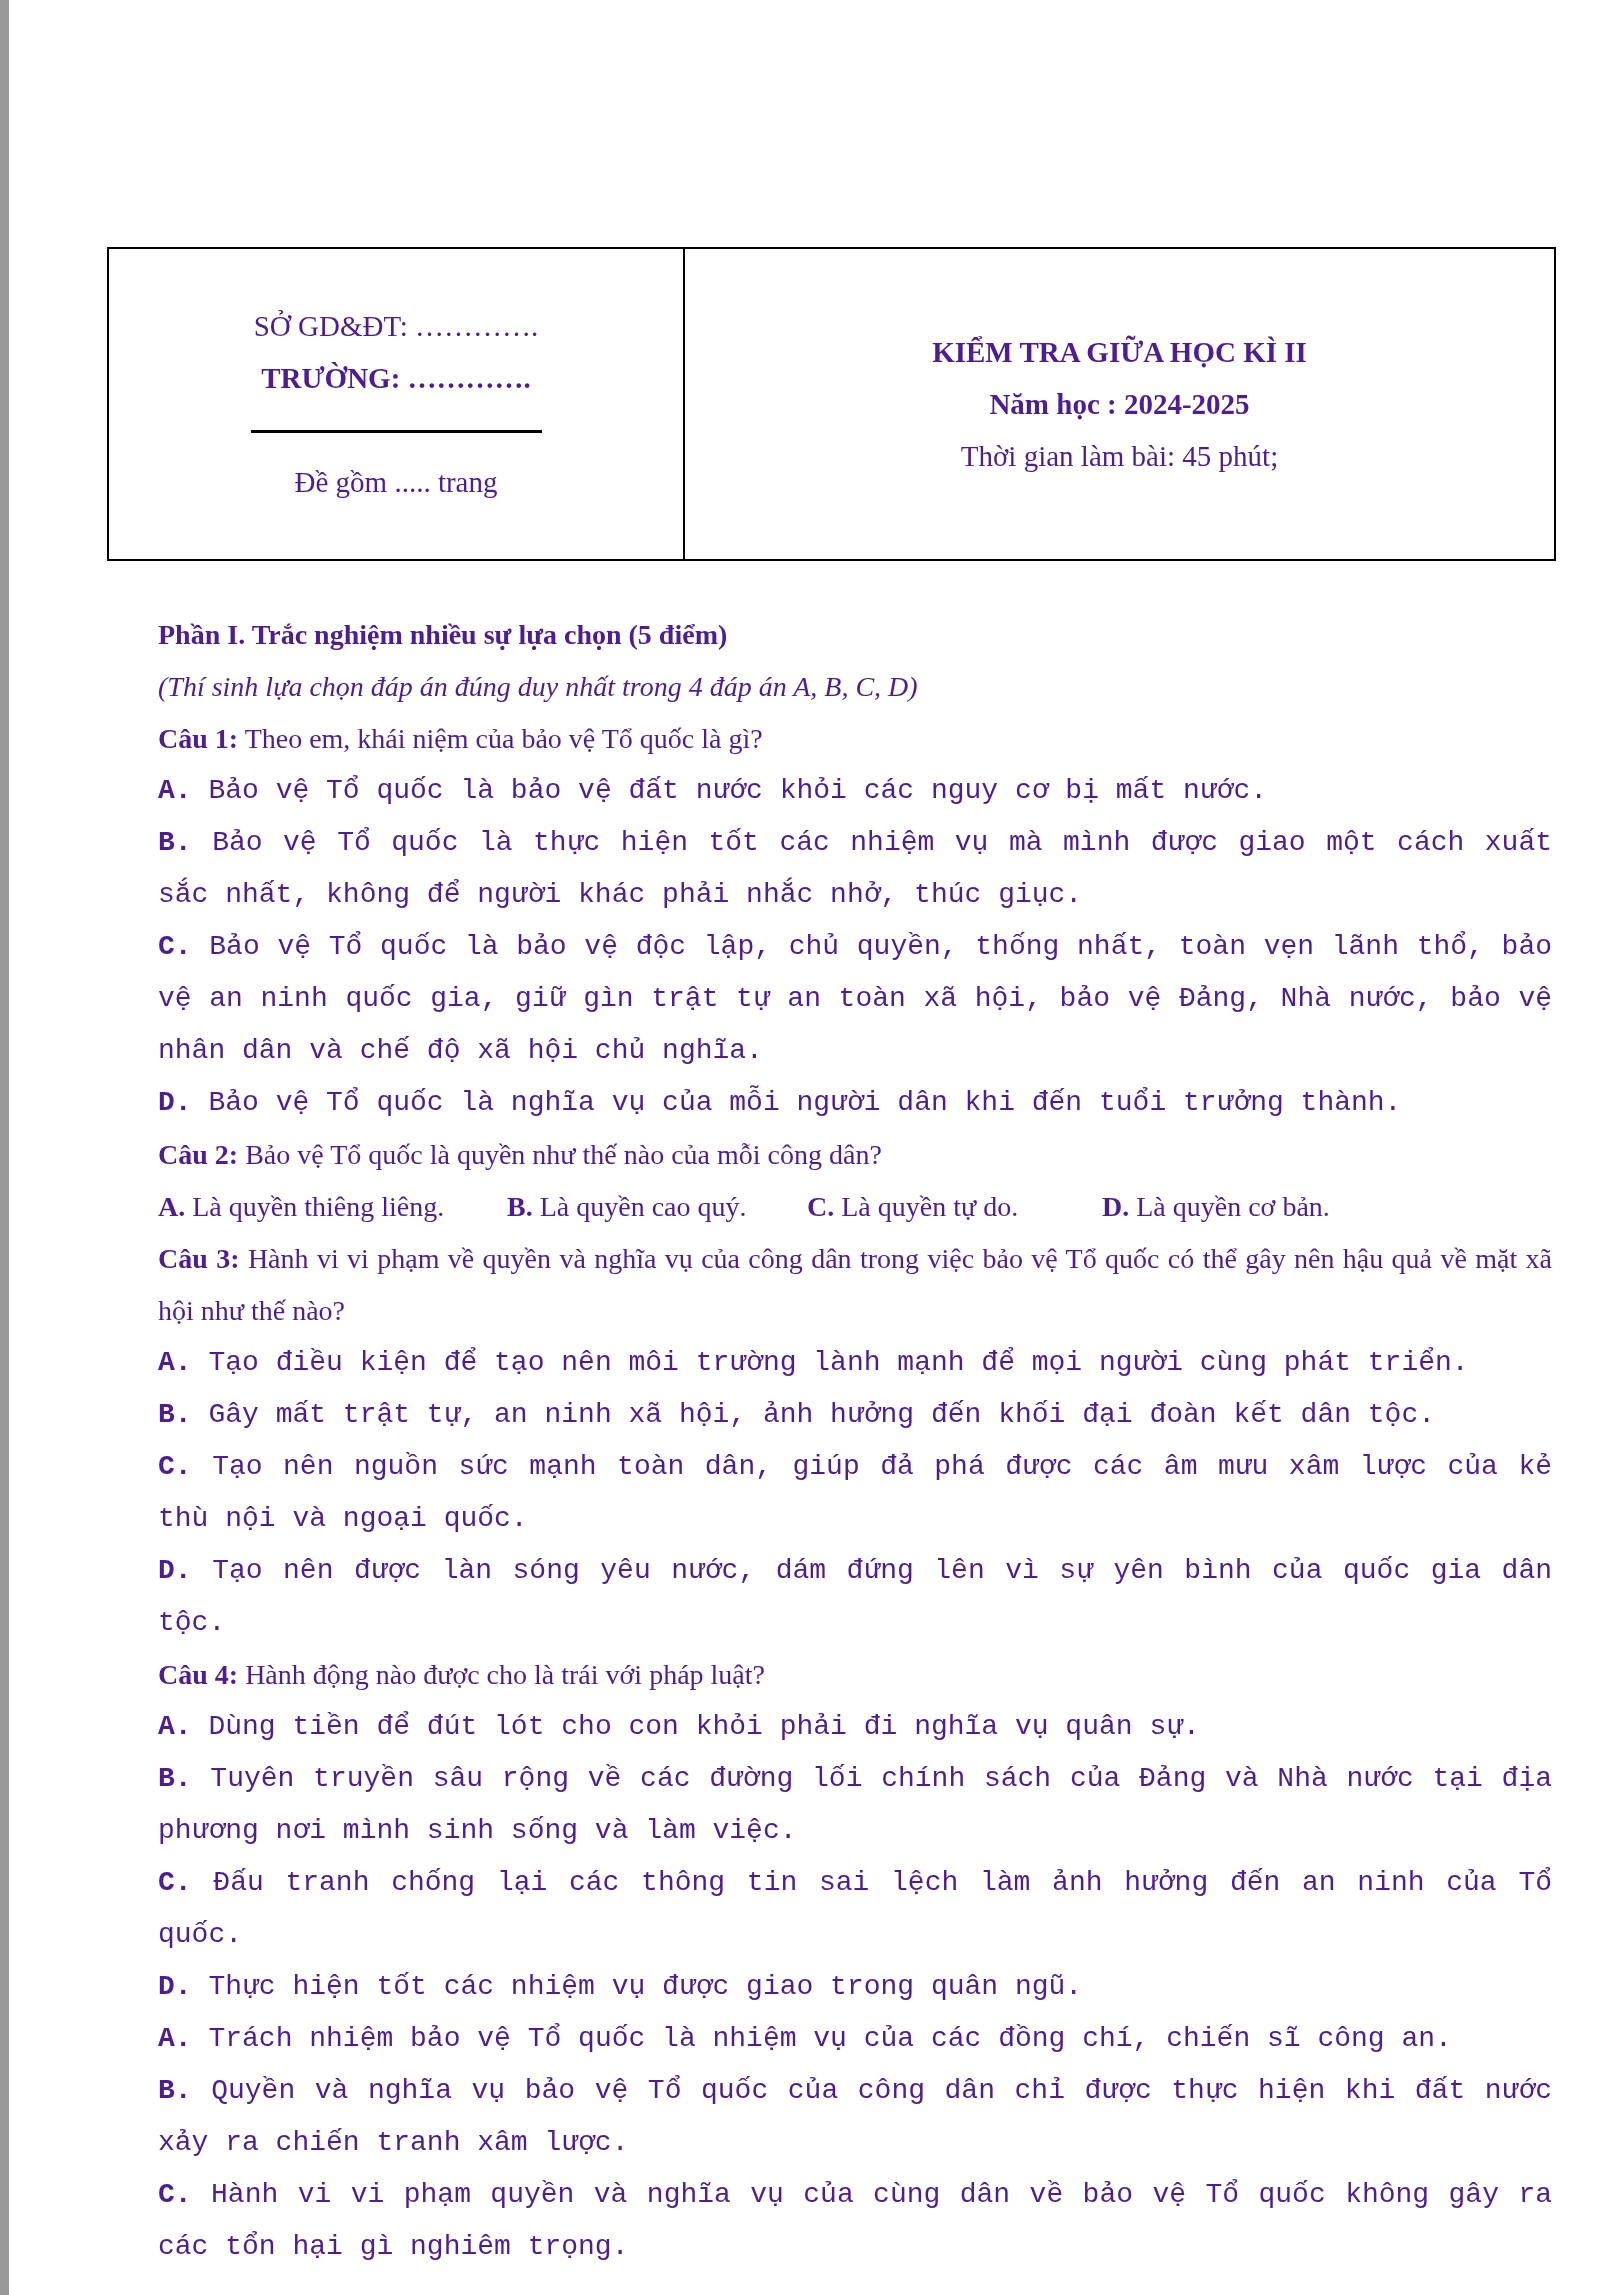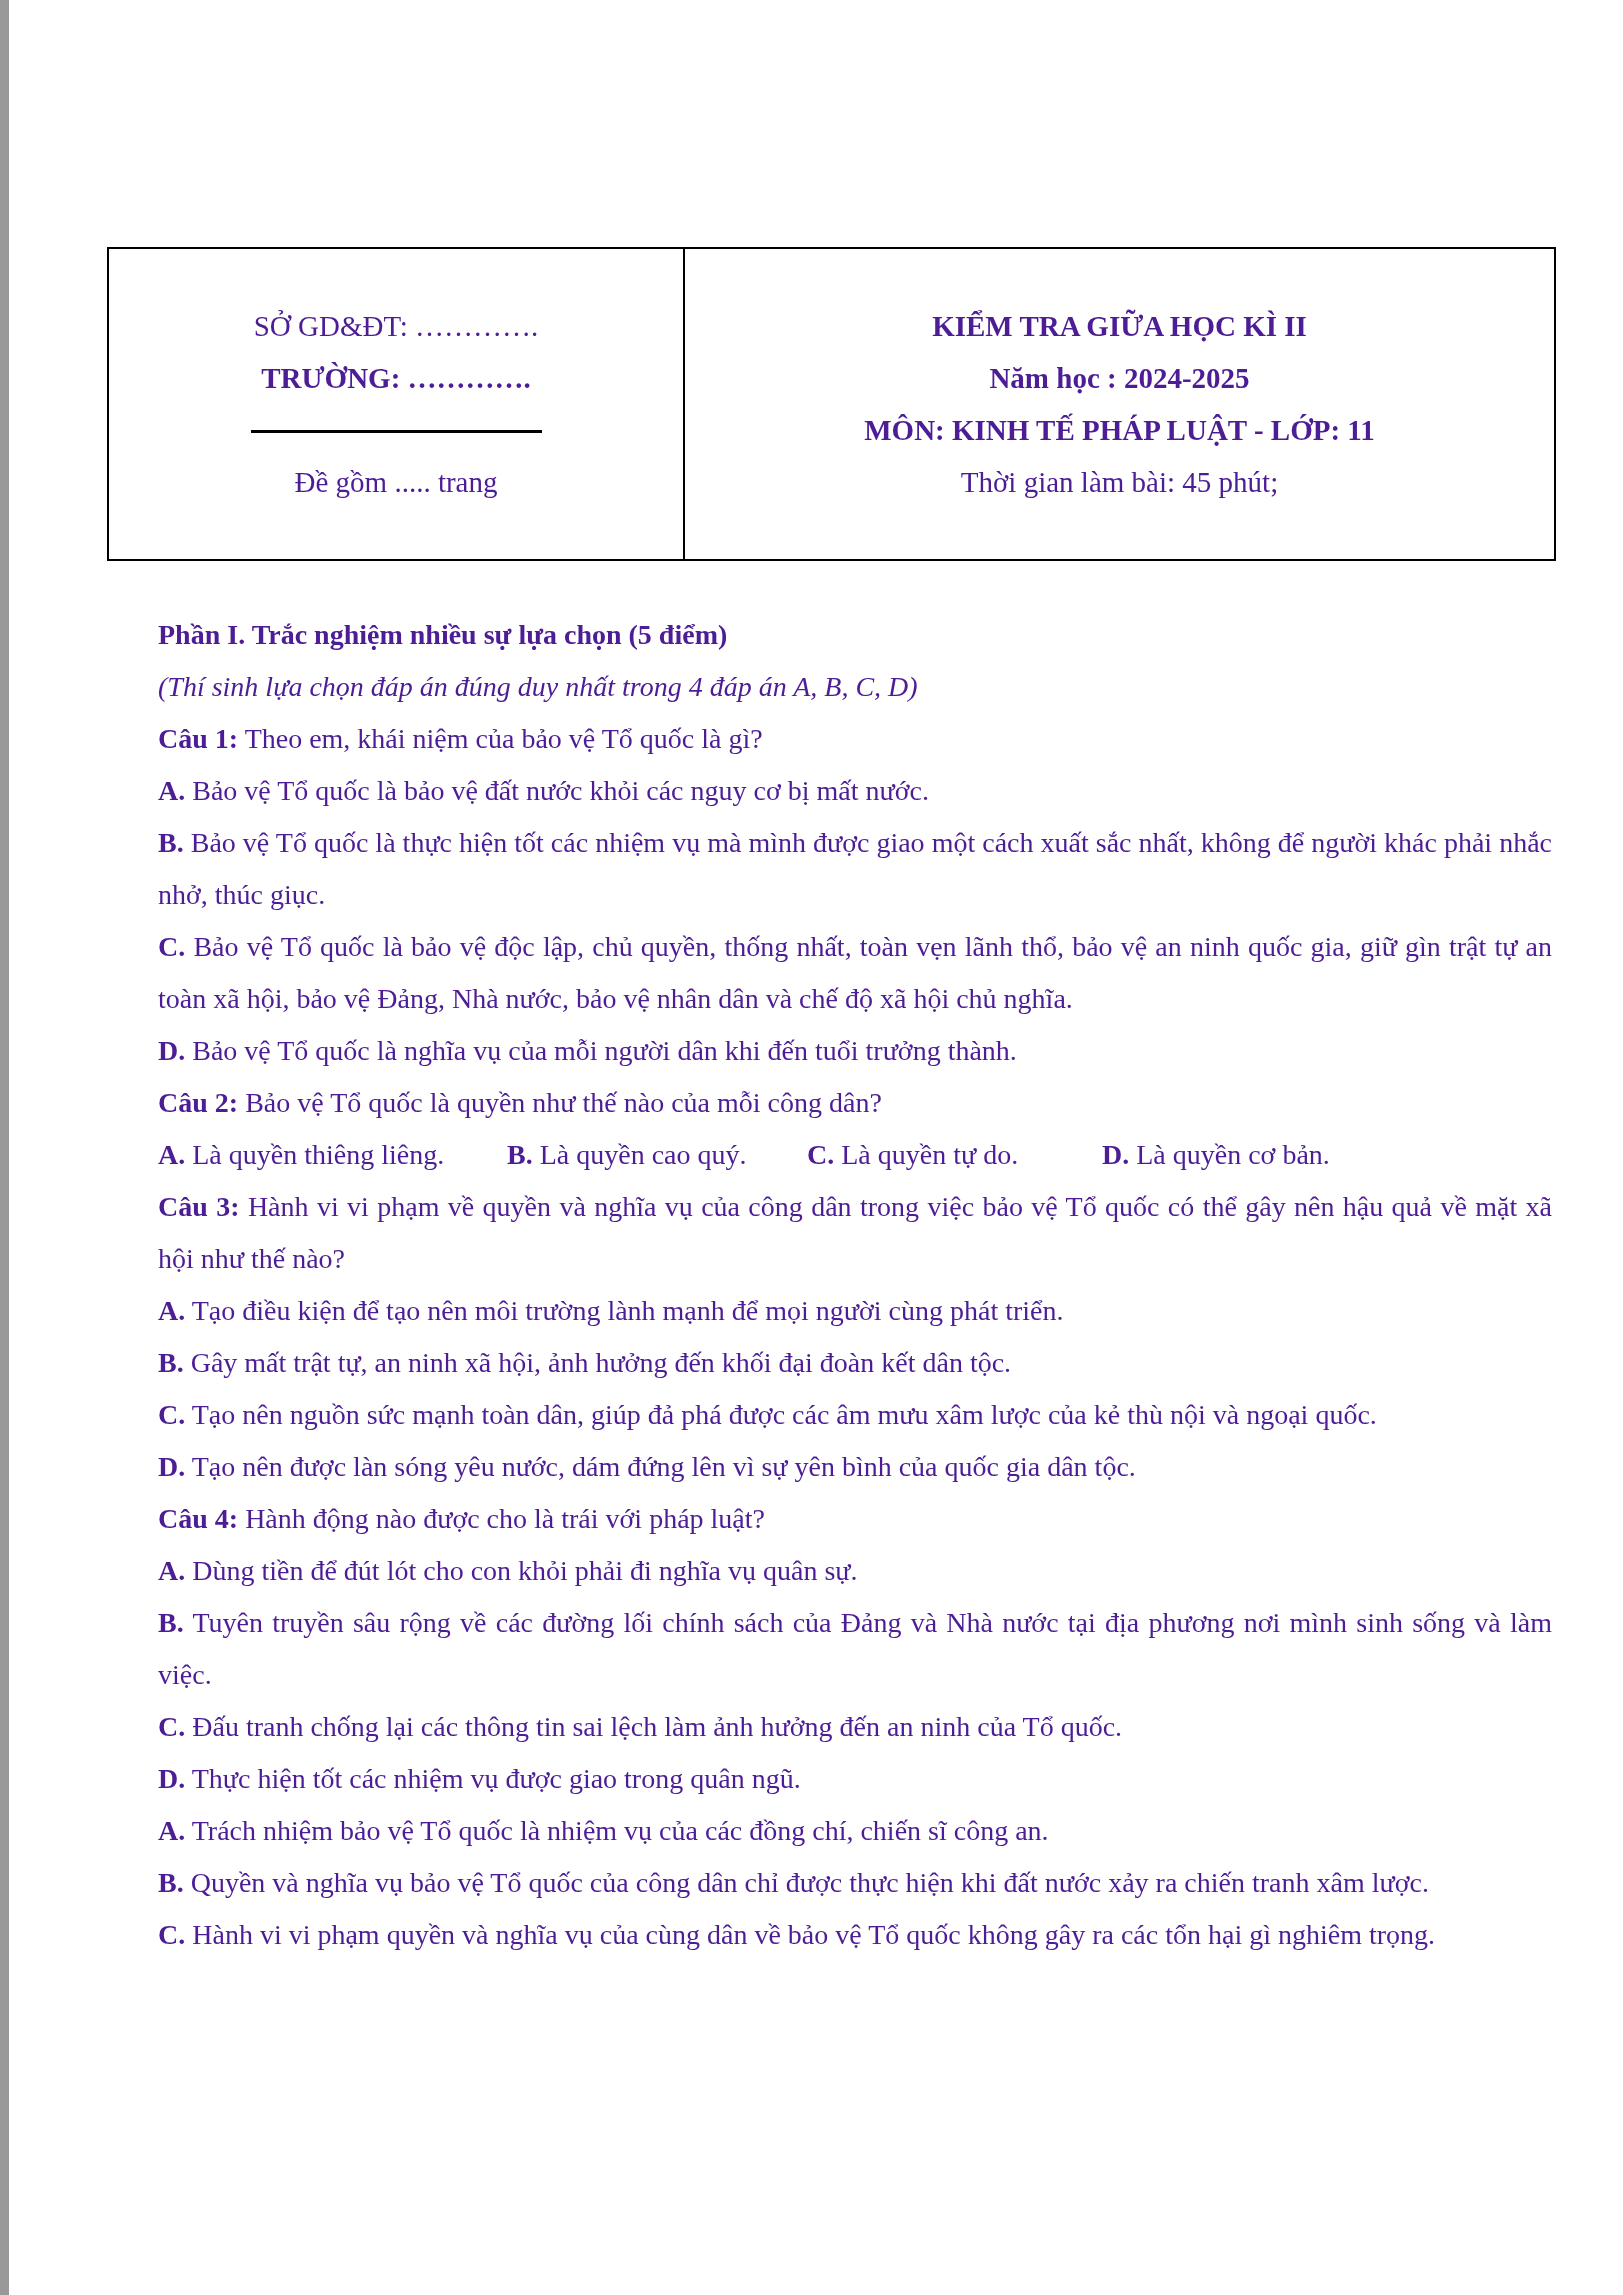--- a/index.html
+++ b/index.html
@@ -36,21 +36,21 @@
   
   .content{
     position:absolute;left:149px;top:609px;width:1394px;
     font-size:28px;line-height:52px;
   }
   .content p{margin:0;padding:0;}
   .section-title{font-weight:bold;}
   .section-note{font-style:italic;}
   .q{text-align:justify;}
   .q b, .opt b{font-weight:bold;}
-  .opt{margin-left:46px;text-align:justify;}
+  .opt{margin-left:46px;text-align:justify;font-family:Liberation Mono, monospace;}
   .opt-inline{position:relative;height:52px;margin-left:46px;}
   .io{position:absolute;top:0;white-space:nowrap;}
   .io1{left:0;}
   .io2{left:349px;}
   .io3{left:649px;}
   .io4{left:944px;}
 </style>
 </head>
 <body>
 
@@ -59,21 +59,20 @@
   <div class="header-box">
     <div class="hcell hcell-left">
       <div class="hrow">SỞ GD&amp;ĐT: ………….</div>
       <div class="hrow bold">TRƯỜNG: ………….</div>
       <div class="hrule"></div>
       <div class="hrow italic">Đề gồm ..... trang</div>
     </div>
     <div class="hcell hcell-right">
       <div class="hrow bold">KIỂM TRA GIỮA HỌC KÌ II</div>
       <div class="hrow bold">Năm học : 2024-2025</div>
-      <div class="hrow bold">MÔN: KINH TẾ PHÁP LUẬT - LỚP: 11</div>
       <div class="hrow italic">Thời gian làm bài: 45 phút;</div>
     </div>
   </div>
 
   <div class="content">
 
     <p class="section-title">Phần I. Trắc nghiệm nhiều sự lựa chọn (5 điểm)</p>
     <p class="section-note">(Thí sinh lựa chọn đáp án đúng duy nhất trong 4 đáp án A, B, C, D)</p>
 
     <p class="q"><b>Câu 1:</b> <span>Theo em, khái niệm của bảo vệ Tổ quốc là gì?</span></p>

